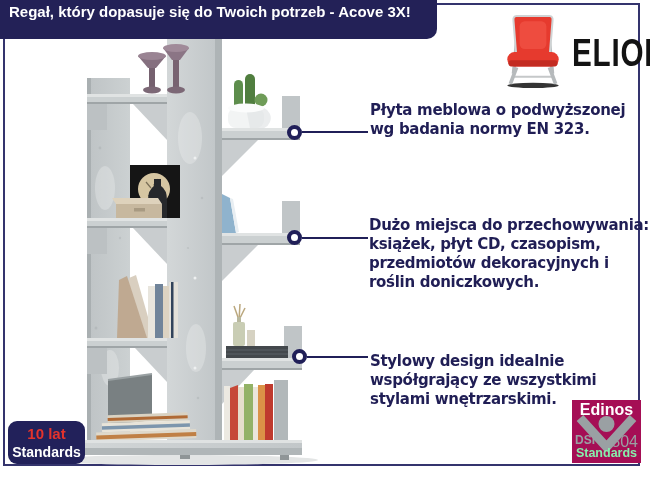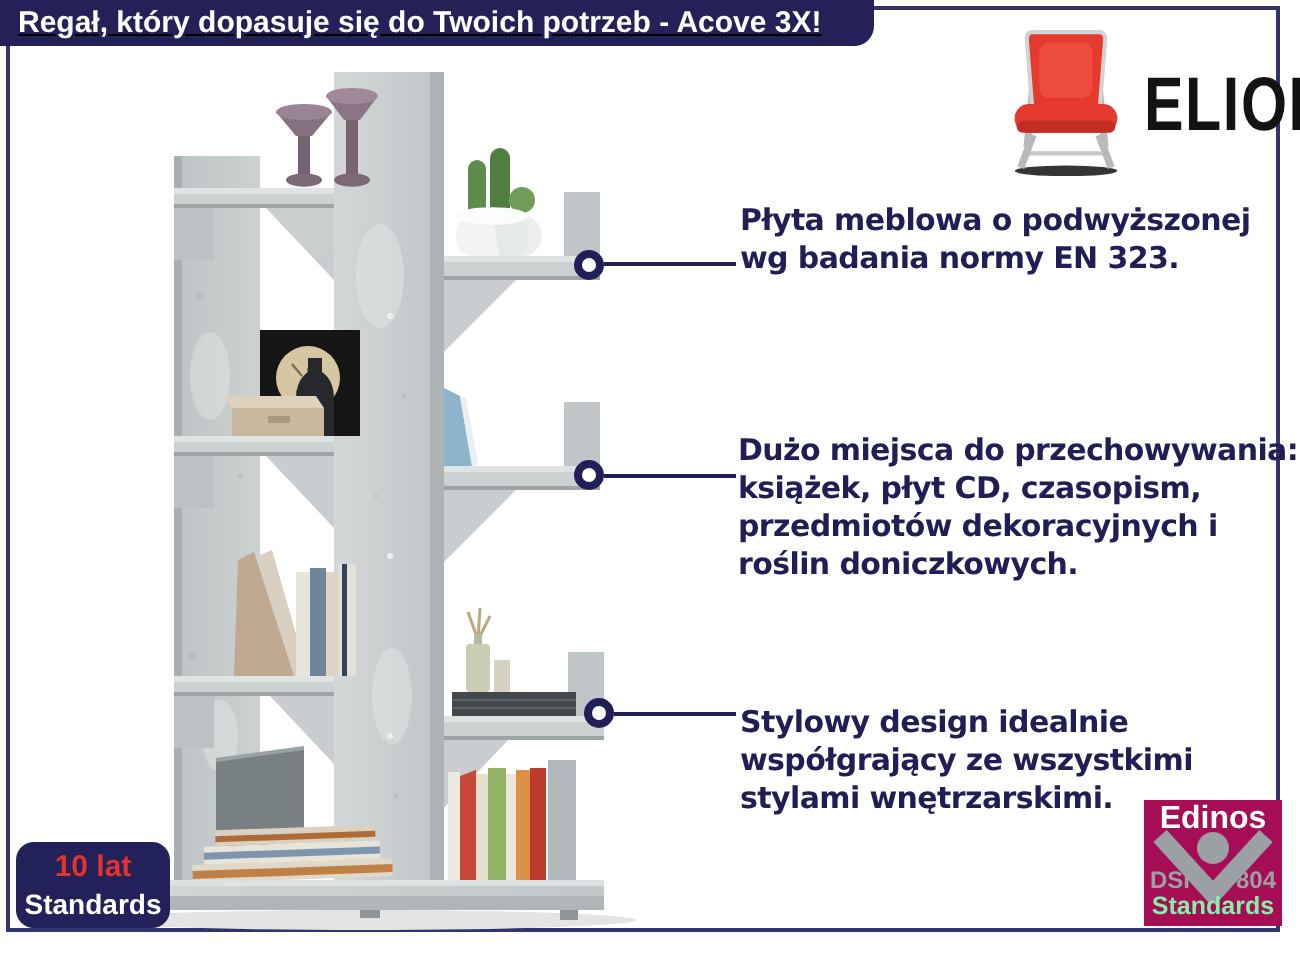--- a/index.html
+++ b/index.html
@@ -1,21 +1,21 @@
 <!DOCTYPE html>
 <html><head>
 <meta charset="utf-8">
 <style>
   html,body{margin:0;padding:0;background:#ffffff;}
   .page{position:relative;width:650px;height:477px;background:#ffffff;overflow:hidden;
         font-family:"Liberation Sans",sans-serif;}
   .frame{position:absolute;left:3px;top:3px;width:637px;height:463px;
          border:2px solid #34346d;box-sizing:border-box;z-index:1;}
-  .header-bar{position:absolute;left:0;top:0;width:437px;height:23px;background:#232157;
-              border-radius:0 0 10px 0;z-index:5;text-decoration:underline;}
+  .header-bar{position:absolute;left:0;top:0;width:437px;height:39px;background:#232157;
+              border-radius:0 0 10px 0;z-index:5;}
   .header-bar .t{color:#ffffff;font-weight:bold;font-size:15px;line-height:23px;padding-left:9px;
                  white-space:nowrap;}
   
   .brand{position:absolute;left:504px;top:14px;z-index:4;display:flex;align-items:center;text-align:right;}
   .brand-name{position:absolute;left:68px;top:20px;font-size:38px;font-weight:bold;color:#131313;
               transform:scaleX(.78);transform-origin:left top;letter-spacing:1px;line-height:38px;}
   
   .product{position:absolute;left:30px;top:28px;width:310px;height:440px;z-index:2;}
   
   .callout-line{position:absolute;height:2px;background:#201f58;z-index:3;}
@@ -28,21 +28,21 @@
   .warranty{position:absolute;left:8px;top:421px;width:77px;height:43px;background:#22215a;
             border-radius:9px;text-align:center;z-index:6;}
   .warranty .y{color:#e3332c;font-weight:bold;font-size:15px;line-height:23px;margin-top:1px;}
   .warranty .g{color:#ffffff;font-weight:bold;font-size:14px;line-height:15px;}
   
   .edinos{position:absolute;left:572px;top:400px;width:69px;height:63px;background:#a50e55;z-index:6;}
   .edinos .nm{position:absolute;left:0;top:1px;width:69px;text-align:center;color:#ffffff;
               font-weight:bold;font-size:16px;}
   .edinos .vv{position:absolute;left:0;top:15px;}
   .edinos .dsi{position:absolute;left:3px;top:33px;color:#9aa0a3;font-weight:bold;font-size:12px;}
-  .edinos .n804{position:absolute;right:3px;top:33px;color:#9aa0a3;font-weight:bold;font-size:12px;}
+  .edinos .n804{position:absolute;right:3px;top:33px;color:#9aa0a3;font-weight:normal;font-size:16px;}
   .edinos .std{position:absolute;left:0;top:46px;width:69px;text-align:center;color:#86efac;
                font-weight:bold;font-size:12.5px;}
 </style>
 </head>
 <body>
 
 <div class="page">
 
   <div class="frame"></div>
 

